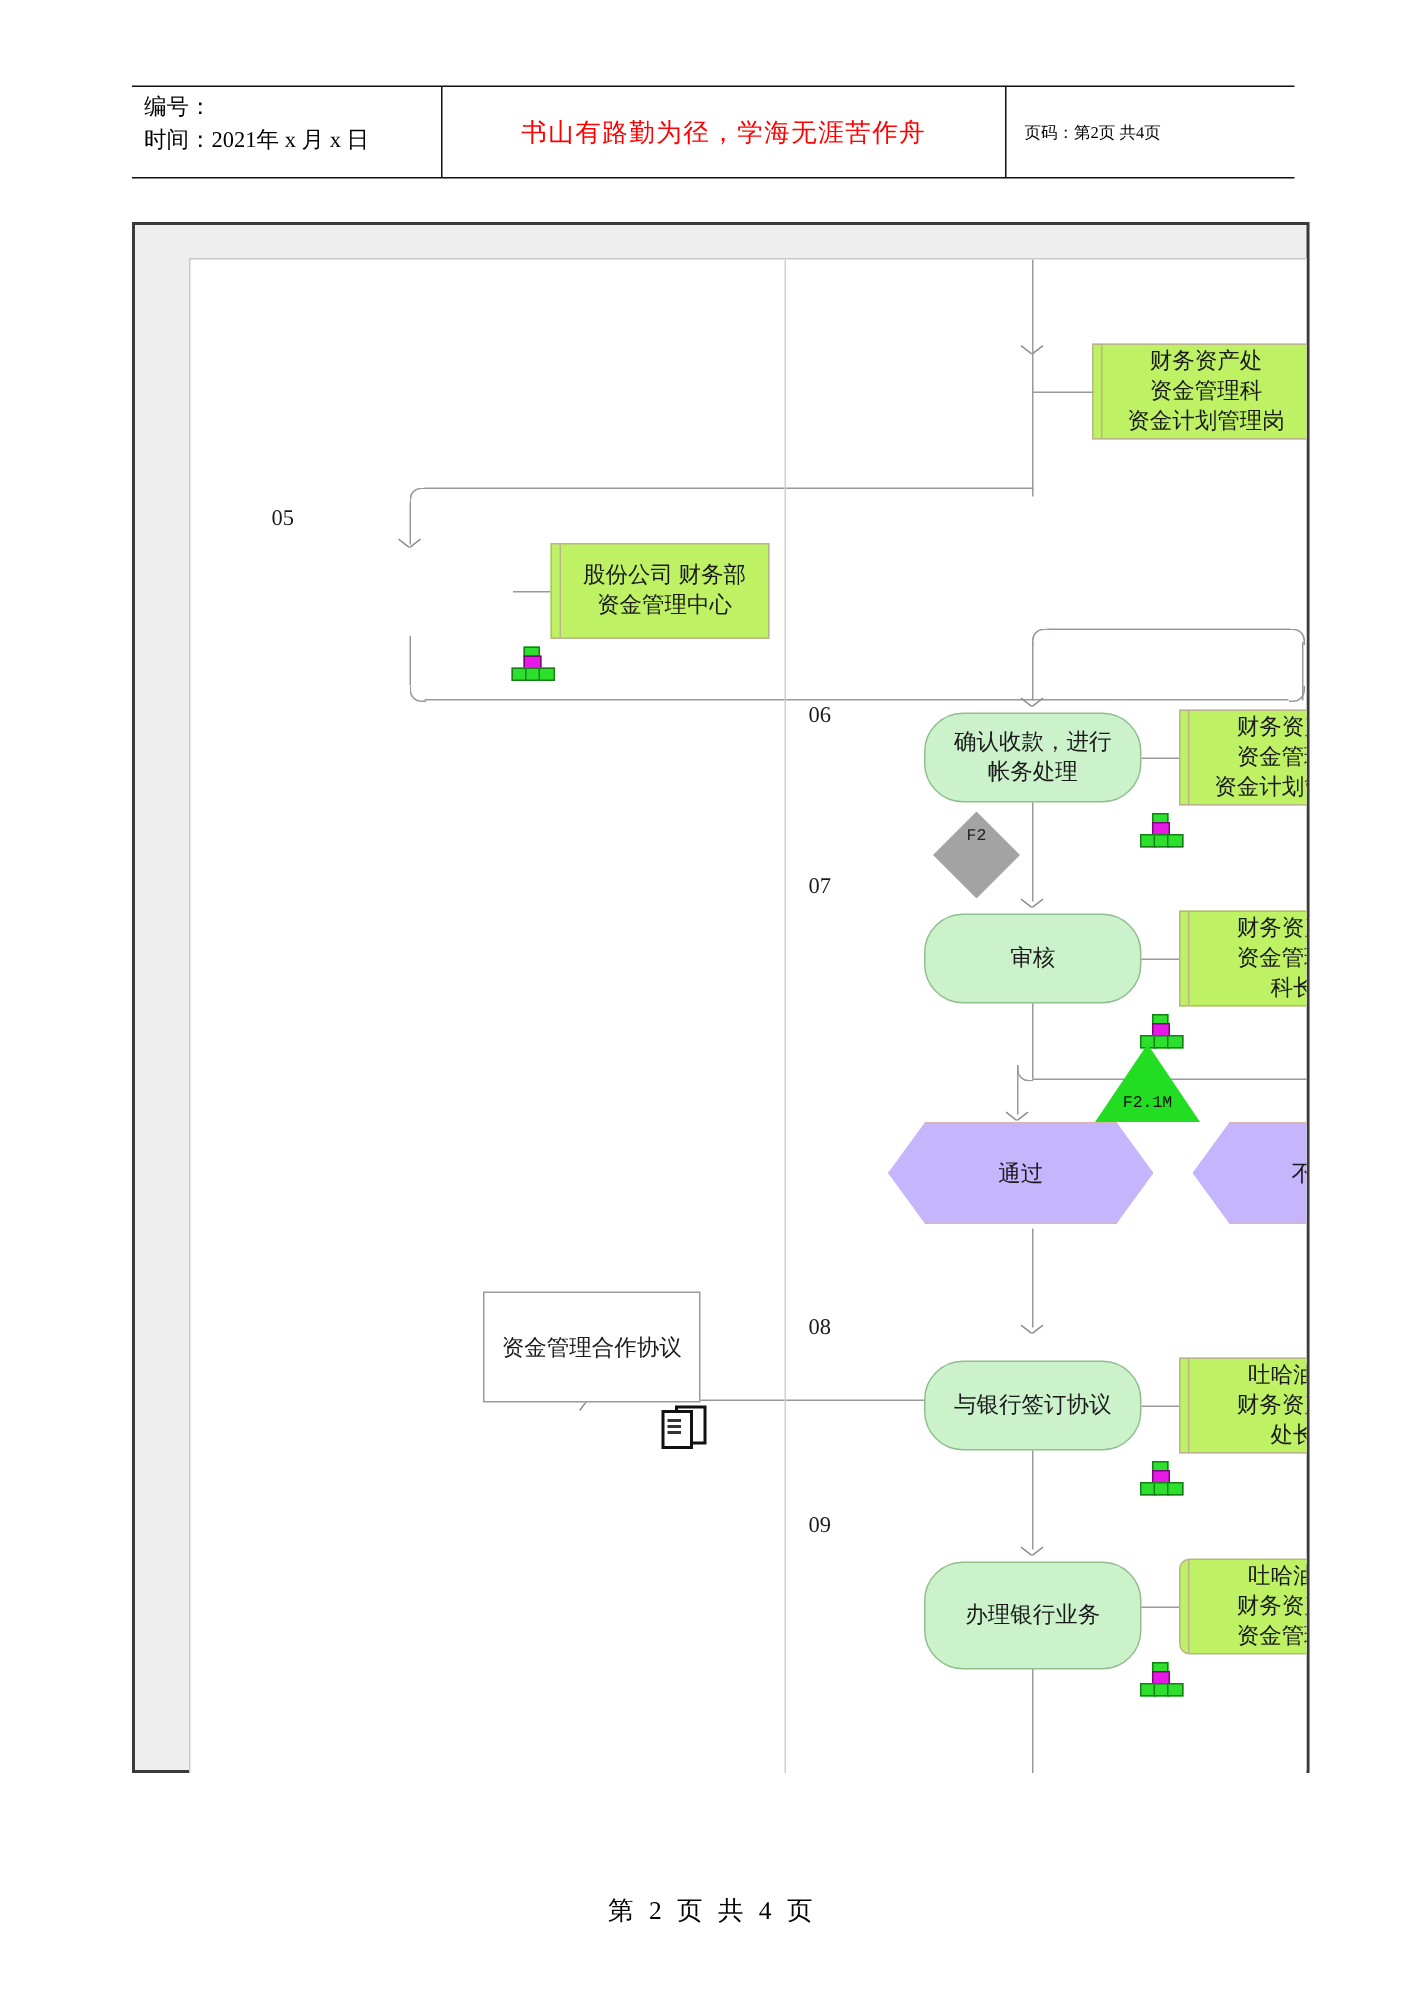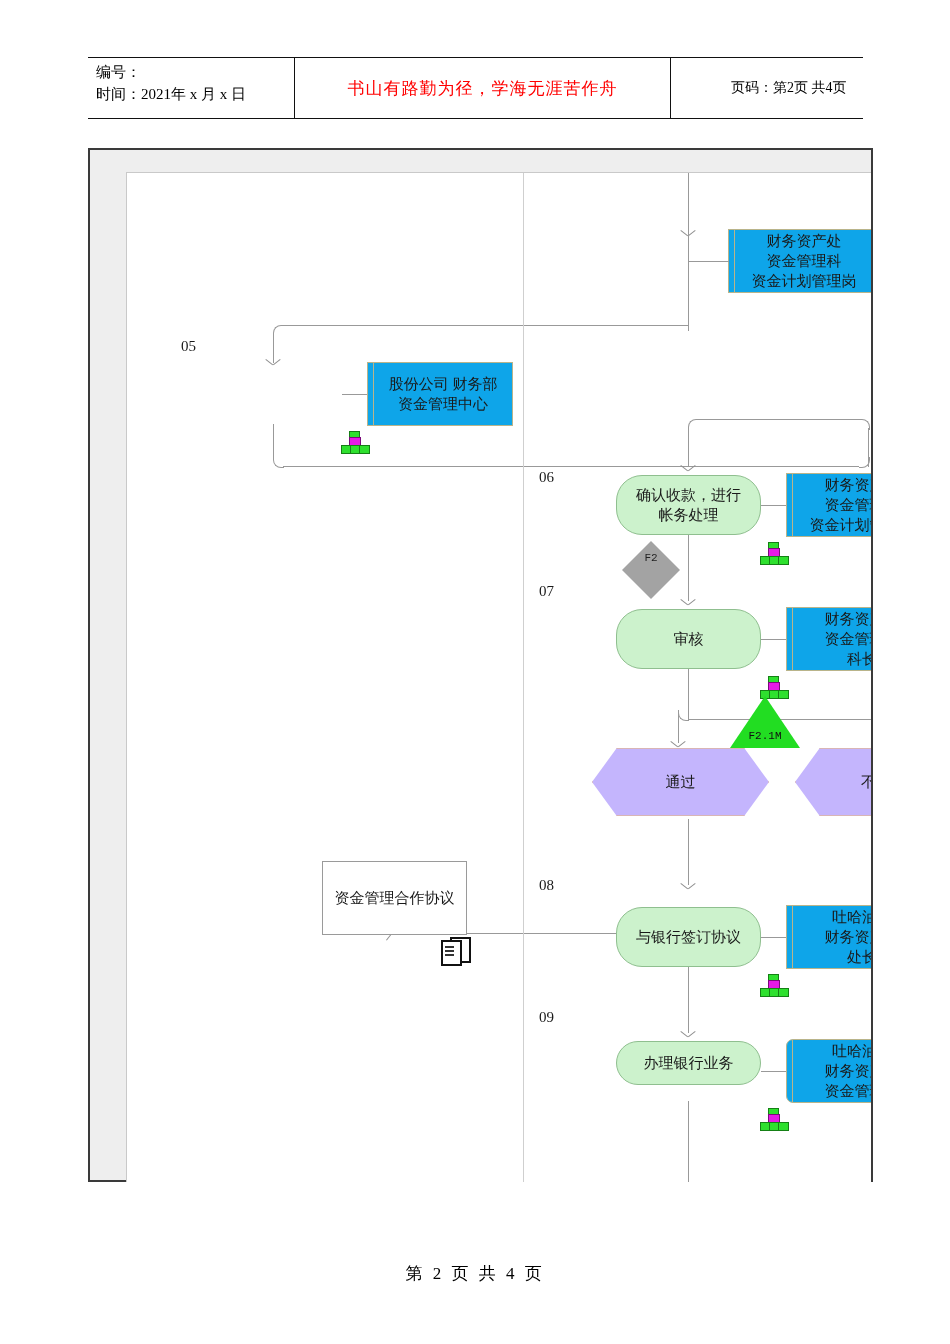--- a/index.html
+++ b/index.html
@@ -17,21 +17,21 @@
     box-sizing:border-box;
   }
   #header .cell{position:absolute;top:0;height:100%;box-sizing:border-box;}
   #hdr-left{left:0;width:206px;padding:4px 0 0 8px;}
   #hdr-left div{font-size:15px;color:#000;line-height:1.45;white-space:nowrap;}
   #hdr-mid{left:206px;width:377px;border-left:1.5px solid #111;border-right:1.5px solid #111;
            display:flex;align-items:center;justify-content:center;}
   #hdr-mid span{color:#ff0000;font-size:17px;letter-spacing:1px;white-space:nowrap;
                 font-family:"DejaVu Serif","Liberation Serif",serif;font-weight:500;}
   #hdr-right{left:583px;width:192px;display:flex;align-items:center;padding-left:12px;}
-  #hdr-right span{font-size:14px;color:#000;white-space:nowrap;margin-left:48px;}
+  #hdr-right span{font-size:11px;color:#000;white-space:nowrap;}
 
   
   #frame{
     position:absolute;left:88px;top:148px;width:785px;height:1034px;
     border:2px solid #3a3a3a;background:#eeeeee;box-sizing:border-box;
   }
   #canvas{
     position:absolute;left:36px;top:22px;width:745px;height:1010px;
     background:#ffffff;border-top:1px solid #c9c9c9;border-left:1px solid #c9c9c9;
     box-sizing:border-box;overflow:hidden;
@@ -57,21 +57,21 @@
   .arw-l::before{top:0;transform:rotate(-38deg);transform-origin:left top;}
   .arw-l::after{bottom:0;transform:rotate(38deg);transform-origin:left bottom;}
 
   
   .task{
     position:absolute;background:#ccf2cc;border:1px solid #8fbf8f;border-radius:26px;
     display:flex;align-items:center;justify-content:center;text-align:center;
     font-size:15px;color:#1a1a1a;line-height:1.35;box-sizing:border-box;padding:0 12px;
   }
   .note{
-    position:absolute;background:#0ea5e9;border:1px solid #b9b48a;box-sizing:border-box;
+    position:absolute;background:#bef264;border:1px solid #b9b48a;box-sizing:border-box;
     display:flex;align-items:center;justify-content:center;text-align:center;
     font-size:15px;color:#1a1a1a;line-height:1.35;
   }
   .note.bar{border-left:1px solid #b9b48a;}
   .note.bar::before{content:"";position:absolute;left:5px;top:0;bottom:0;width:1px;background:#b9b48a;}
   .note.round{border-radius:7px;}
   .stepno{position:absolute;font-size:15px;color:#1a1a1a;font-family:"Liberation Serif",serif;}
 
   .hexa{
     position:absolute;background:#c4b5fd;border:1px solid #d9b5b5;
@@ -289,21 +289,21 @@
     </div>
     <div class="docicon" style="left:314px;top:764px;">
       <div class="pg pg1"></div>
       <div class="pg pg2"></div>
       <div class="lnx" style="top:9px;"></div>
       <div class="lnx" style="top:13px;"></div>
       <div class="lnx" style="top:17px;"></div>
     </div>
 
     <div class="stepno" style="left:412px;top:836px;">09</div>
-    <div class="task" style="left:489px;top:868px;width:145px;height:44px;">
+    <div class="task" style="left:489px;top:868px;width:145px;height:72px;">
       <span>办理银行业务</span>
     </div>
     <div class="ln lnh" style="left:634px;top:898px;width:25px;"></div>
     <div class="note bar round" style="left:659px;top:866px;width:146px;height:64px;">
       <div style="padding-left:6px;">
         <div>吐哈油田</div>
         <div>财务资产处</div>
         <div>资金管理科</div>
       </div>
     </div>

